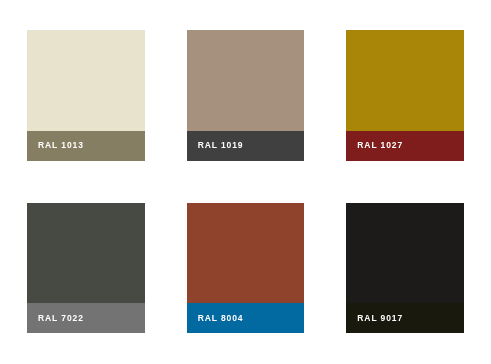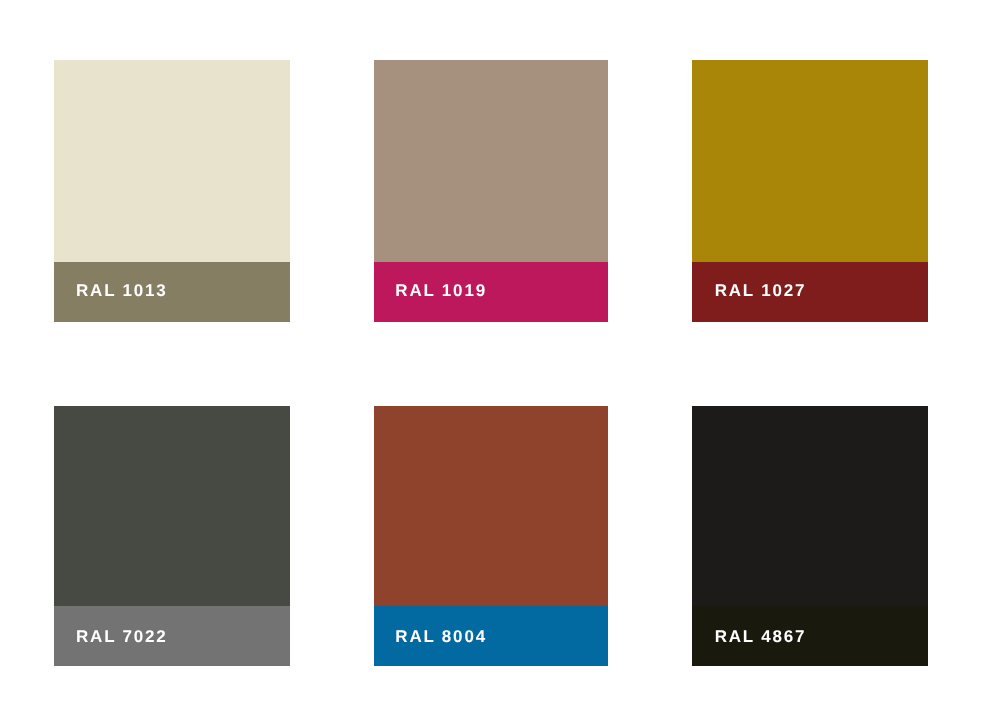--- a/index.html
+++ b/index.html
@@ -59,21 +59,21 @@
 
   <div class="swatch">
     <div class="swatch-color" style="background:#e8e3cd;"></div>
     <div class="swatch-label" style="background:#857e62;">
       <span class="swatch-label-text" style="color: rgb(255, 255, 255);">RAL 1013</span>
     </div>
   </div>
 
   <div class="swatch">
     <div class="swatch-color" style="background:#a6917e;"></div>
-    <div class="swatch-label" style="background:#be185d;align-items:center;">
+    <div class="swatch-label" style="background:#404040;align-items:center;">
       <span class="swatch-label-text" style="color: rgb(255, 255, 255);">RAL 1019</span>
     </div>
   </div>
 
   <div class="swatch">
     <div class="swatch-color" style="background:#a98607;"></div>
     <div class="swatch-label" style="background:#7f1d1d;">
       <span class="swatch-label-text" style="color: rgb(255, 255, 255);">RAL 1027</span>
     </div>
   </div>
@@ -88,17 +88,17 @@
   <div class="swatch">
     <div class="swatch-color" style="background:#90432c;"></div>
     <div class="swatch-label" style="background:#0369a1;">
       <span class="swatch-label-text" style="color: rgb(255, 255, 255);">RAL 8004</span>
     </div>
   </div>
 
   <div class="swatch">
     <div class="swatch-color" style="background:#1c1b1a;"></div>
     <div class="swatch-label" style="background:#19190e;">
-      <span class="swatch-label-text" style="color: rgb(255, 255, 255);">RAL 4867</span>
+      <span class="swatch-label-text" style="color: rgb(255, 255, 255);">RAL 9017</span>
     </div>
   </div>
 
 </div>
 
 </body></html>

